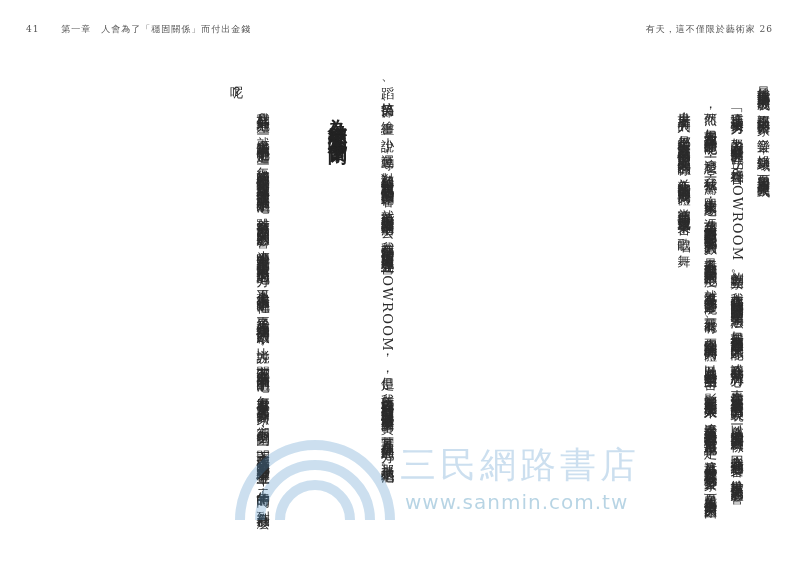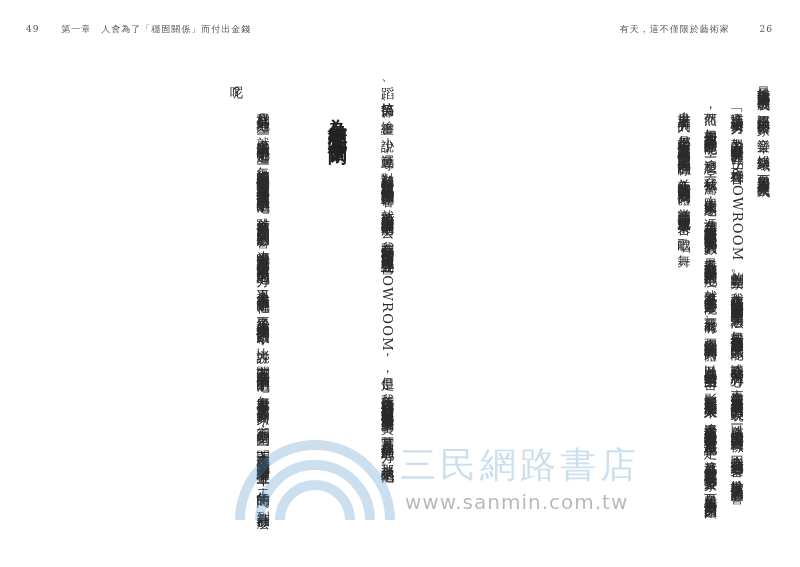--- a/index.html
+++ b/index.html
@@ -7,21 +7,21 @@
       width: 800px; height: 567px; background: #ffffff; position: relative; overflow: hidden;
       font-family: "DejaVu Serif", "Liberation Serif", serif; color: #2a2a2a;
     }
     .running-head {
       position: absolute; top: 23px; font-size: 9px; color: #555; letter-spacing: 1px;
       font-family: "DejaVu Serif", serif; white-space: nowrap;
     }
     .rh-left { left: 26px; }
     .rh-left .num { margin-right: 18px; }
     .rh-right { right: 27px; }
-    .rh-right .num { margin-left: 26px; }
+    .rh-right .num { }
 
     .page {
       position: absolute; top: 76px; height: 440px;
       writing-mode: vertical-rl; text-orientation: mixed;
       font-size: 13.2px; line-height: 26.5px; letter-spacing: 1.2px;
       color: #2b2b2b;
     }
     .page-right { left: 440px; width: 336px; height: 440px; }
     .page-left  { left: 30px; width: 370px; height: 440px; }
     .para { margin: 0; text-indent: 0; }
@@ -35,29 +35,29 @@
     .watermark {
       position: absolute; left: 230px; top: 440px; width: 400px; height: 80px; pointer-events: none;
       opacity: 0.28;
     }
     .wm-logo { position: absolute; left: 0; top: 0; width: 170px; height: 80px; }
     .wm-text {
       position: absolute; left: 170px; top: 1px; font-size: 36px; color: #4a8fc7;
       letter-spacing: 4px; font-family: Liberation Mono, monospace; white-space: nowrap;
     }
     .wm-url {
-      position: absolute; left: 175px; top: 50px; font-size: 20px; color: #000000;
+      position: absolute; left: 175px; top: 50px; font-size: 20px; color: #0369a1;
       font-family: "DejaVu Sans", sans-serif; letter-spacing: 1px; white-space: nowrap;
     }
   </style>
 </head>
 <body>
 
 <div class="running-head rh-left">
-  <span class="num">49</span>
+  <span class="num">41</span>
   <span>第一章　人會為了「穩固關係」而付出金錢</span>
 </div>
 
 <div class="running-head rh-right">
   <span>有天，這不僅限於藝術家</span>
   <span class="num">26</span>
 </div>
 
 <div class="page page-right">
   <p class="para">最後就能加速事業的成長，這不僅限於藝術家、音樂、娛樂領域，而是適用所有商業模式。</p>

